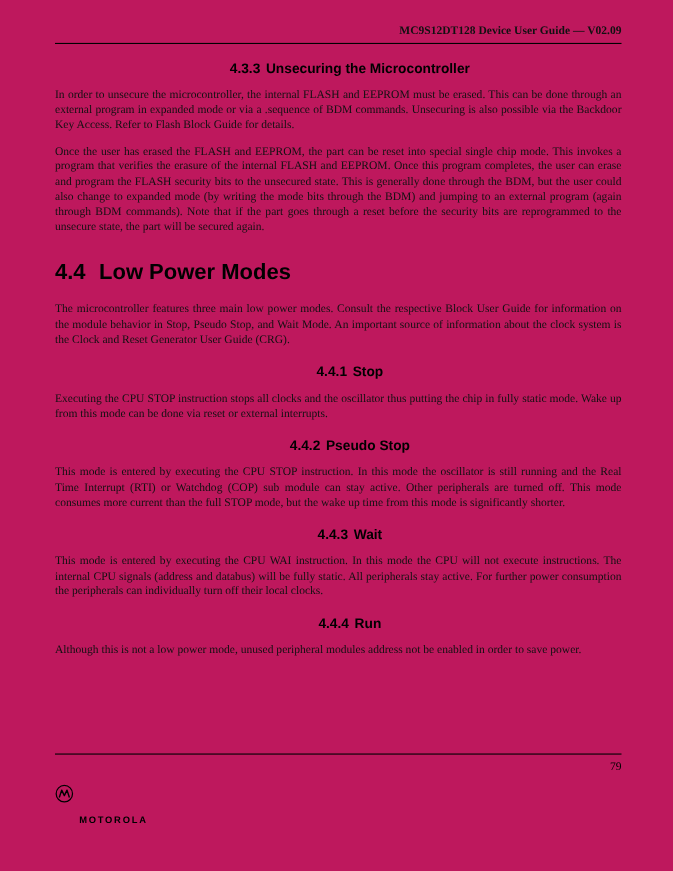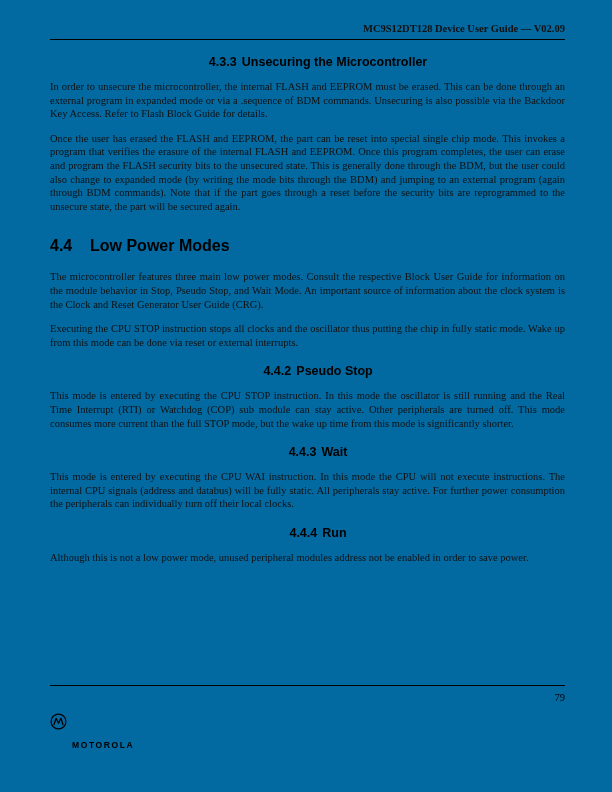--- a/index.html
+++ b/index.html
@@ -1,21 +1,21 @@
 <!DOCTYPE html>
 <html><head>
 <meta charset="utf-8">
 <style>
   html, body { margin: 0; padding: 0; background: #ffffff; }
   .page {
     position: relative;
     width: 612px;
     height: 792px;
     margin: 0 auto;
-    background: #0369a1;
+    background: #be185d;
     font-family: "Liberation Serif", serif;
     color: #111111;
     box-sizing: border-box;
     overflow: hidden;
   }
   .header {
     margin: 22px 47px 0 50px;
   }
   .header-text {
     text-align: right;
@@ -37,21 +37,21 @@
     font-weight: bold;
     font-size: 12.5px;
     margin: 15px 0 11px 16px;
     color: #000000;
     text-align: center;
   }
   .h3 .h-num { display: inline-block; min-width: 38px; }
   .h2 {
     font-family: "Liberation Sans", sans-serif;
     font-weight: bold;
-    font-size: 16px;
+    font-size: 20px;
     margin: 24px 0 15px 0;
     color: #000000;
   }
   .h2 .h-num { display: inline-block; min-width: 40px; }
   .body-text {
     font-size: 10.5px;
     line-height: 13.6px;
     text-align: justify;
     margin: 0 0 11px 0;
   }
@@ -119,20 +119,23 @@
       <span class="h-num">4.3.3</span><span class="h-title">Unsecuring the Microcontroller</span>
     </div>
     <p class="body-text">In order to unsecure the microcontroller, the internal FLASH and EEPROM must be erased. This can be done through an external program in expanded mode or via a .sequence of BDM commands. Unsecuring is also possible via the Backdoor Key Access. Refer to Flash Block Guide for details.</p>
     <p class="body-text">Once the user has erased the FLASH and EEPROM, the part can be reset into special single chip mode. This invokes a program that verifies the erasure of the internal FLASH and EEPROM. Once this program completes, the user can erase and program the FLASH security bits to the unsecured state. This is generally done through the BDM, but the user could also change to expanded mode (by writing the mode bits through the BDM) and jumping to an external program (again through BDM commands). Note that if the part goes through a reset before the security bits are reprogrammed to the unsecure state, the part will be secured again.</p>
 
     <div class="h2">
       <span class="h-num">4.4</span><span class="h-title">Low Power Modes</span>
     </div>
     <p class="body-text">The microcontroller features three main low power modes. Consult the respective Block User Guide for information on the module behavior in Stop, Pseudo Stop, and Wait Mode. An important source of information about the clock system is the Clock and Reset Generator User Guide (CRG).</p>
 
+    <div class="h3">
+      <span class="h-num">4.4.1</span><span class="h-title">Stop</span>
+    </div>
     <p class="body-text">Executing the CPU STOP instruction stops all clocks and the oscillator thus putting the chip in fully static mode. Wake up from this mode can be done via reset or external interrupts.</p>
 
     <div class="h3">
       <span class="h-num">4.4.2</span><span class="h-title">Pseudo Stop</span>
     </div>
     <p class="body-text">This mode is entered by executing the CPU STOP instruction. In this mode the oscillator is still running and the Real Time Interrupt (RTI) or Watchdog (COP) sub module can stay active. Other peripherals are turned off. This mode consumes more current than the full STOP mode, but the wake up time from this mode is significantly shorter.</p>
 
     <div class="h3">
       <span class="h-num">4.4.3</span><span class="h-title">Wait</span>
     </div>

